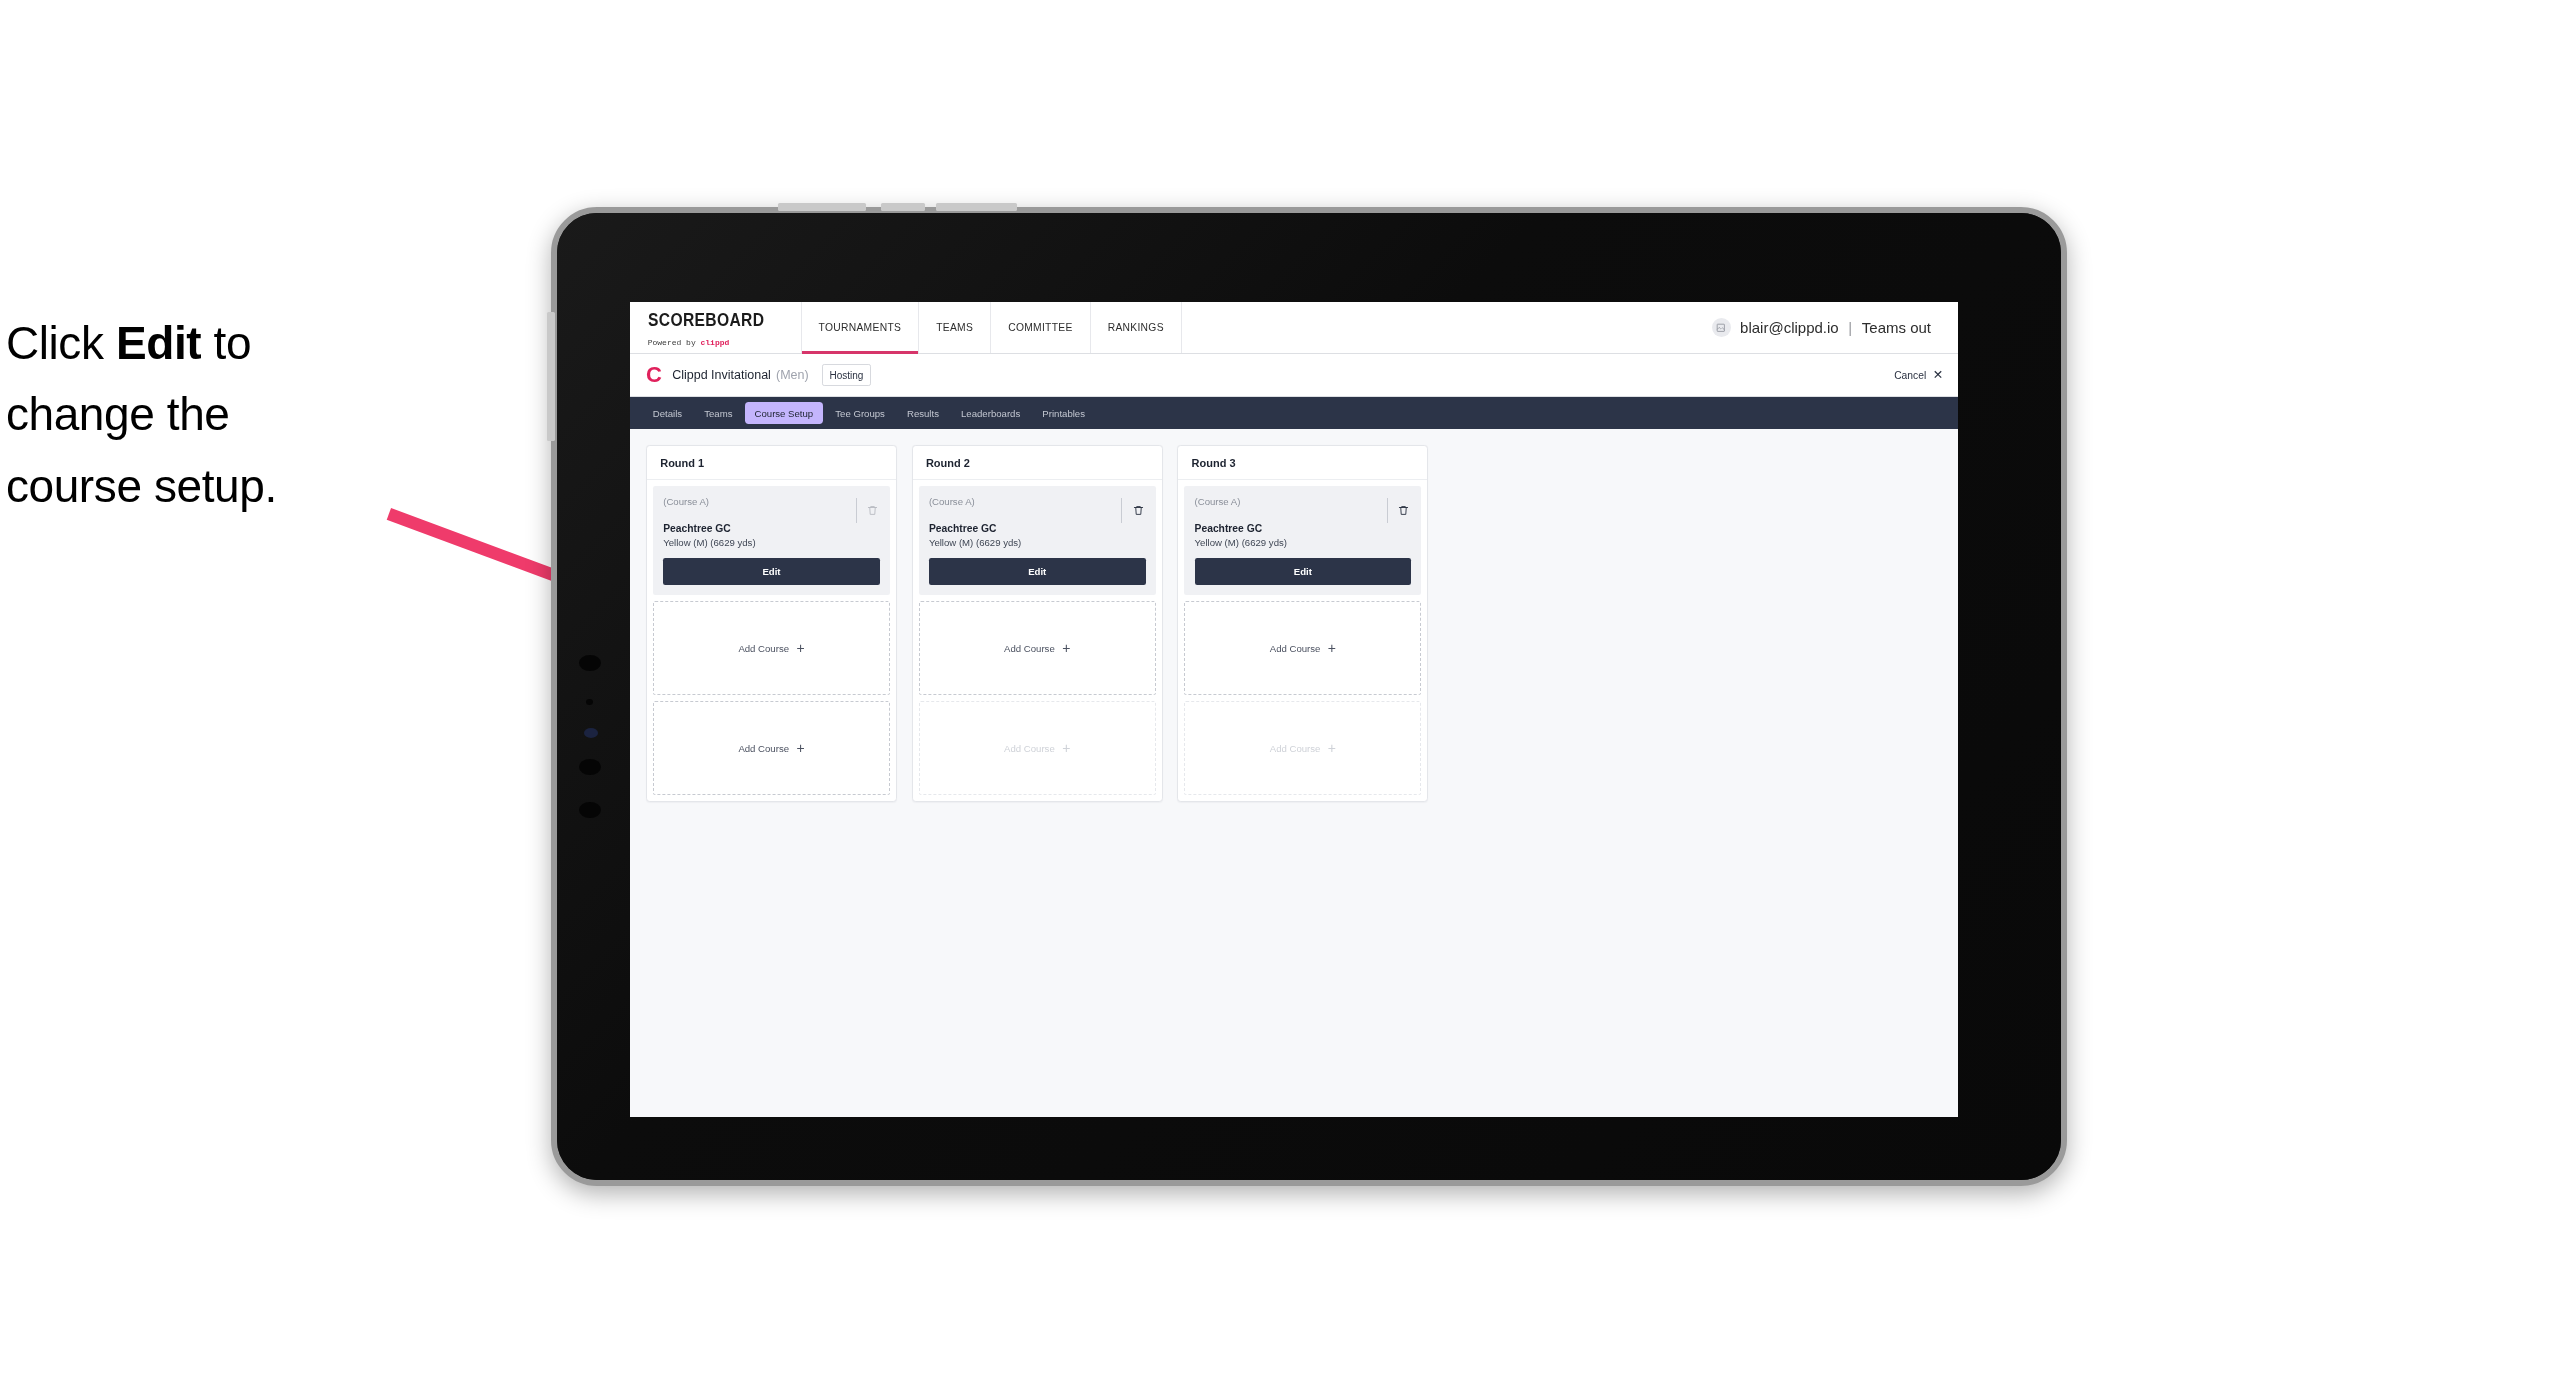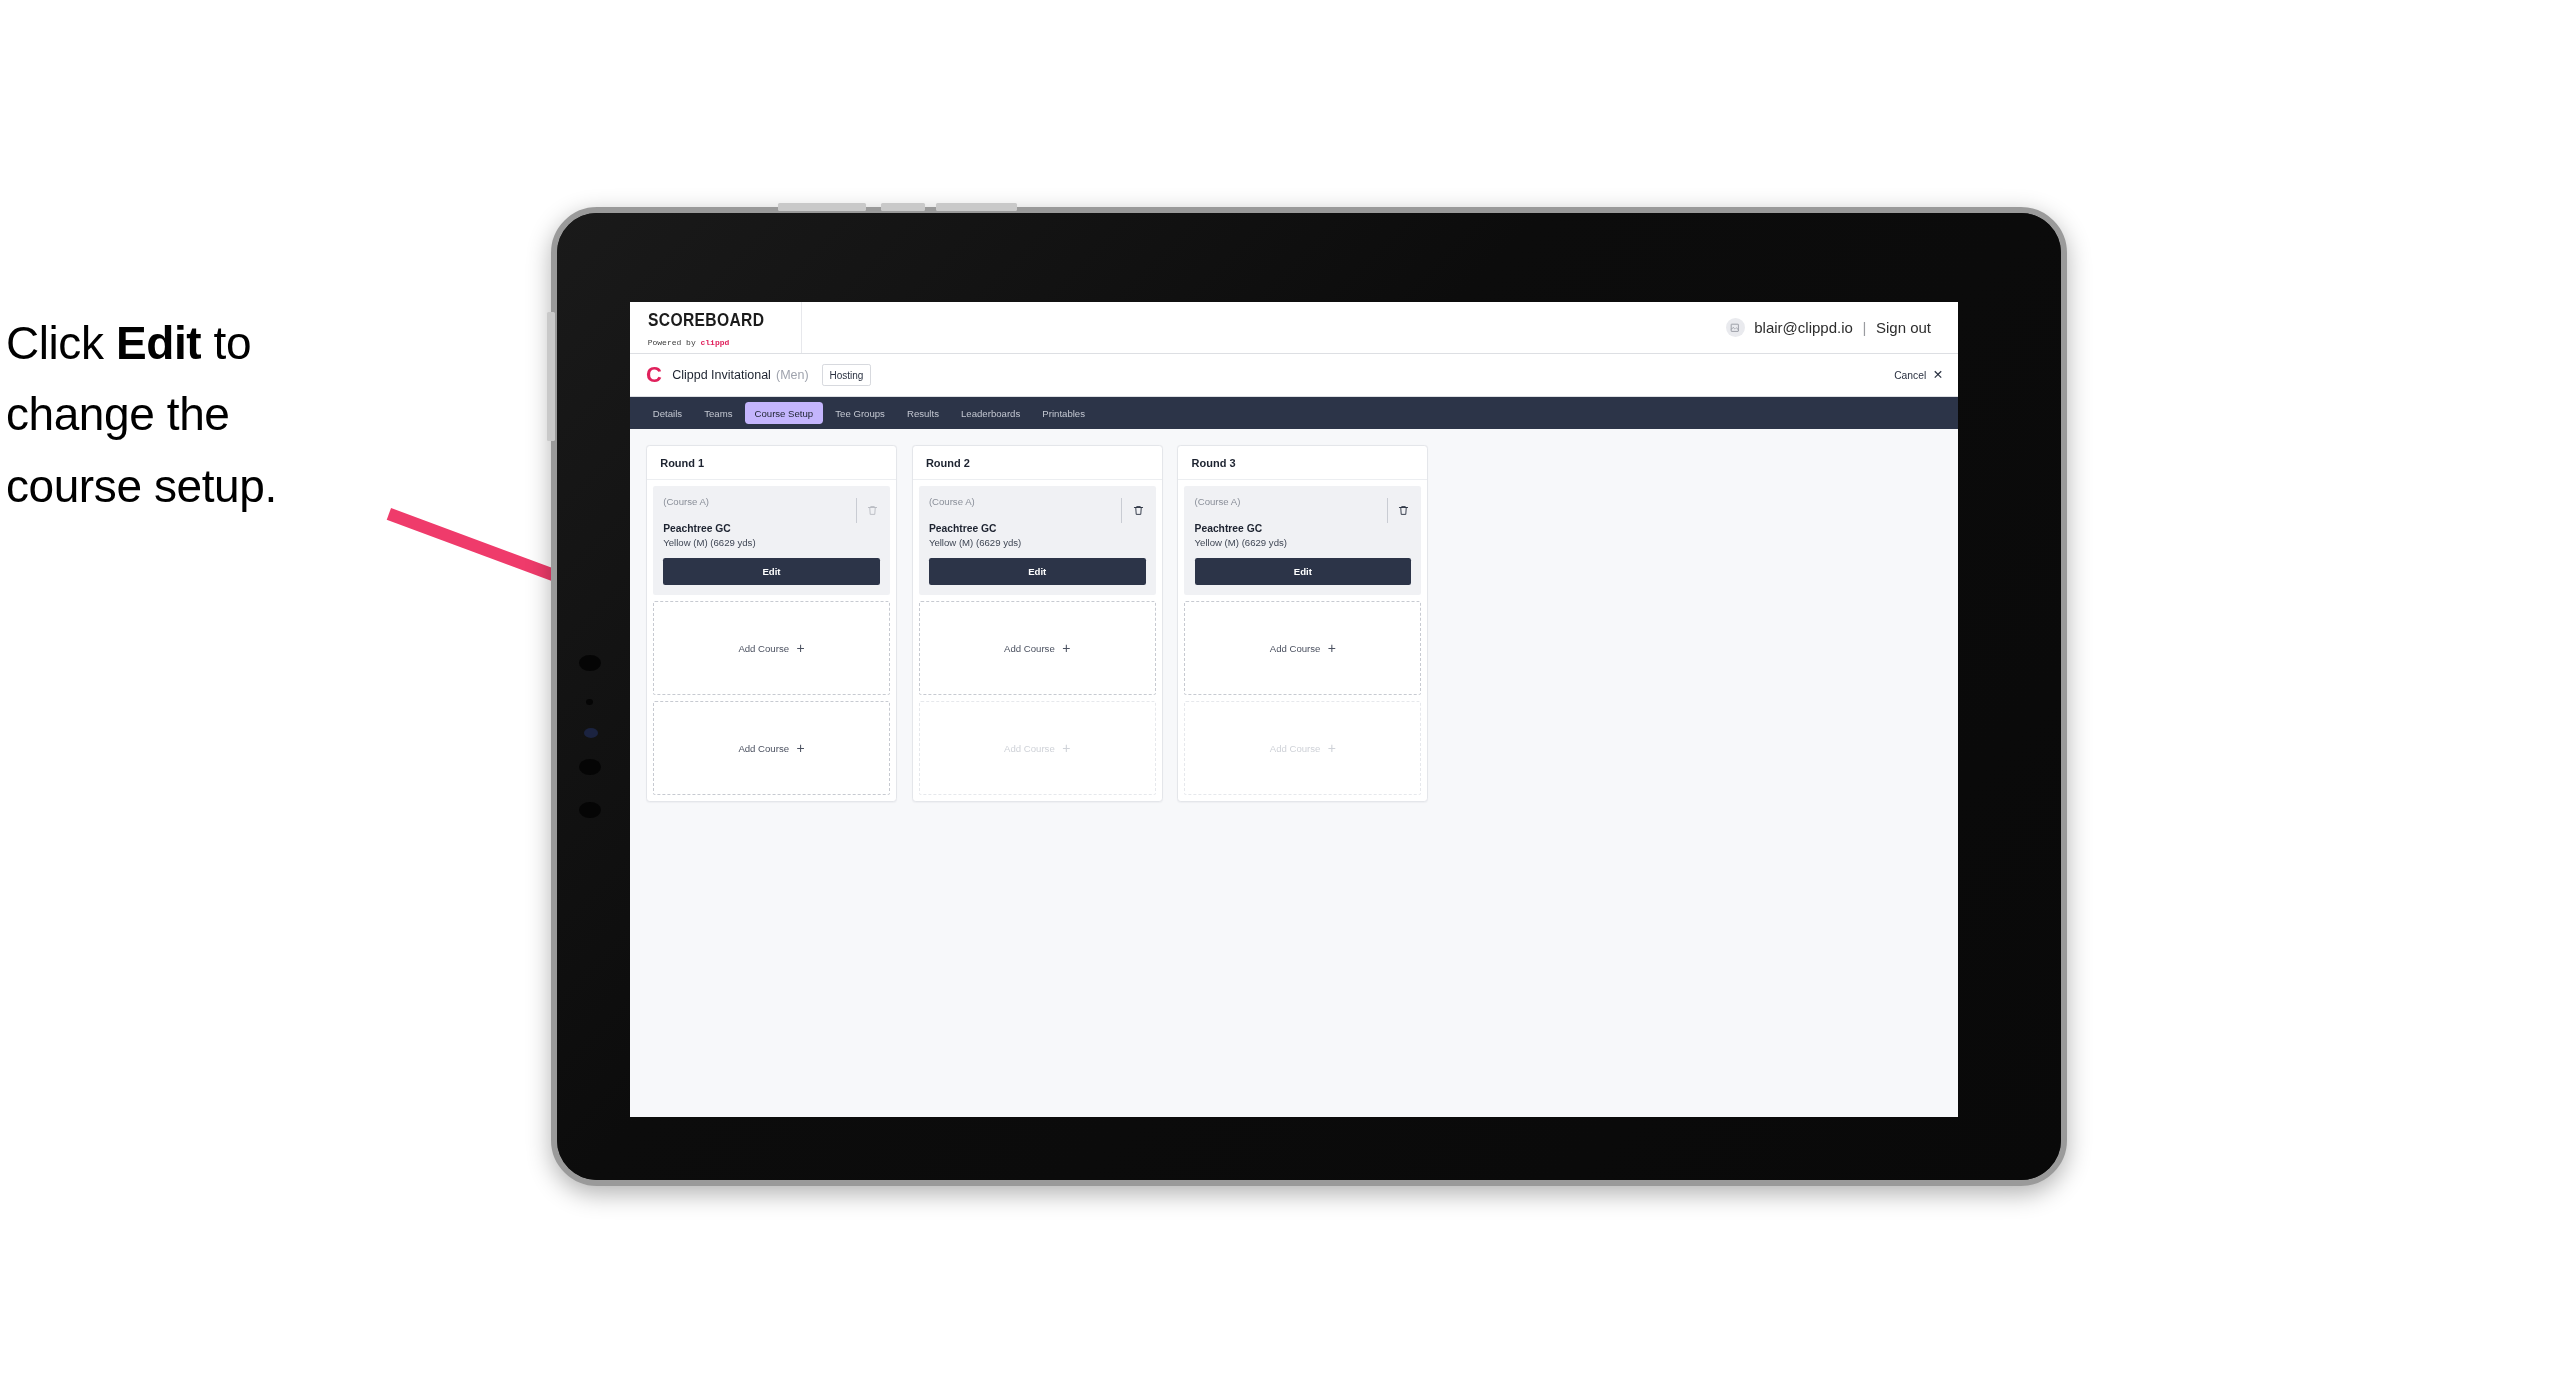--- a/index.html
+++ b/index.html
@@ -358,34 +358,48 @@
 </div>
 
 <div class="viewport">
 
   <div class="topbar">
     <div class="brand">
       <div class="brand-title">SCOREBOARD</div>
       <div class="brand-sub"><span>Powered by </span><span class="clippd-word">clippd</span></div>
     </div>
 
+    <div class="topnav">
+      <div class="topnav-item active">
+          <span>TOURNAMENTS</span>
+        </div>
+      <div class="topnav-item">
+          <span>TEAMS</span>
+        </div>
+      <div class="topnav-item">
+          <span>COMMITTEE</span>
+        </div>
+      <div class="topnav-item">
+          <span>RANKINGS</span>
+        </div>
+    </div>
 
     <div class="topbar-spacer"></div>
 
     <div class="topbar-right">
       <div class="avatar">
         <svg viewBox="0 0 24 24" fill="none" stroke="#8b8f98" stroke-width="2">
           <rect x="3" y="3" width="18" height="18" rx="1"></rect>
           <path d="M3 16l5-5 4 4"></path>
             <path d="M14 14l2-2 5 5"></path>
         </svg>
       </div>
       <span>blair@clippd.io</span>
       <span class="sep-pipe">|</span>
-      <span class="signout">Sign out</span>
+      <span class="signout">Teams out</span>
     </div>
   </div>
 
   <div class="tourney-bar">
     <div class="c-logo">C</div>
     <div class="tourney-name">Clippd Invitational</div>
     <div class="tourney-gender">(Men)</div>
     <div class="hosting-badge">Hosting</div>
     <div class="tourney-spacer"></div>
     <div class="cancel-btn">

